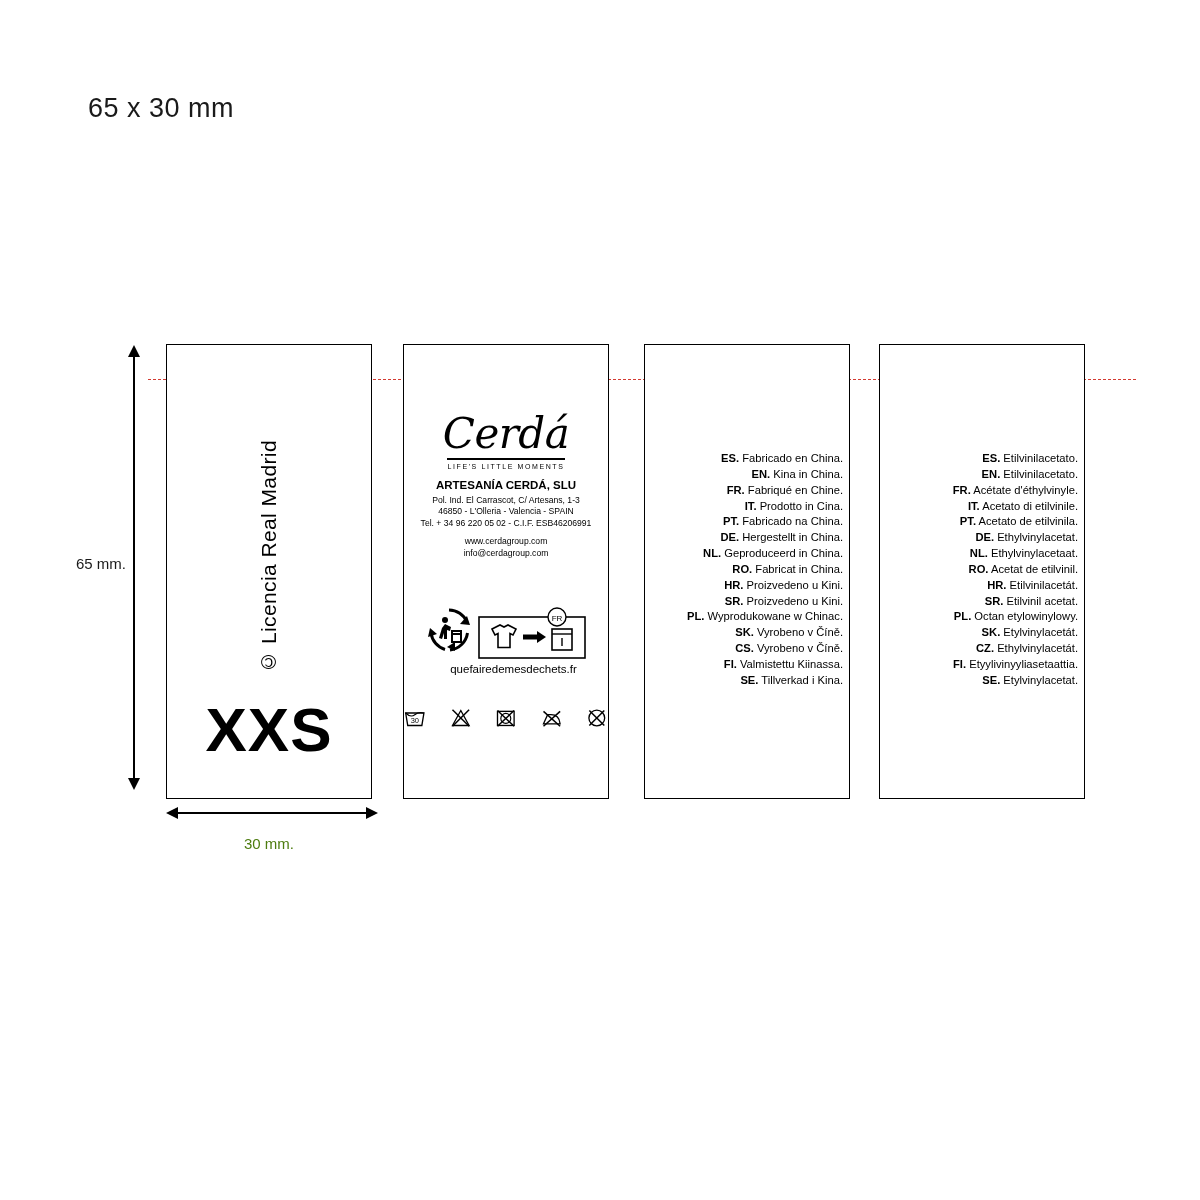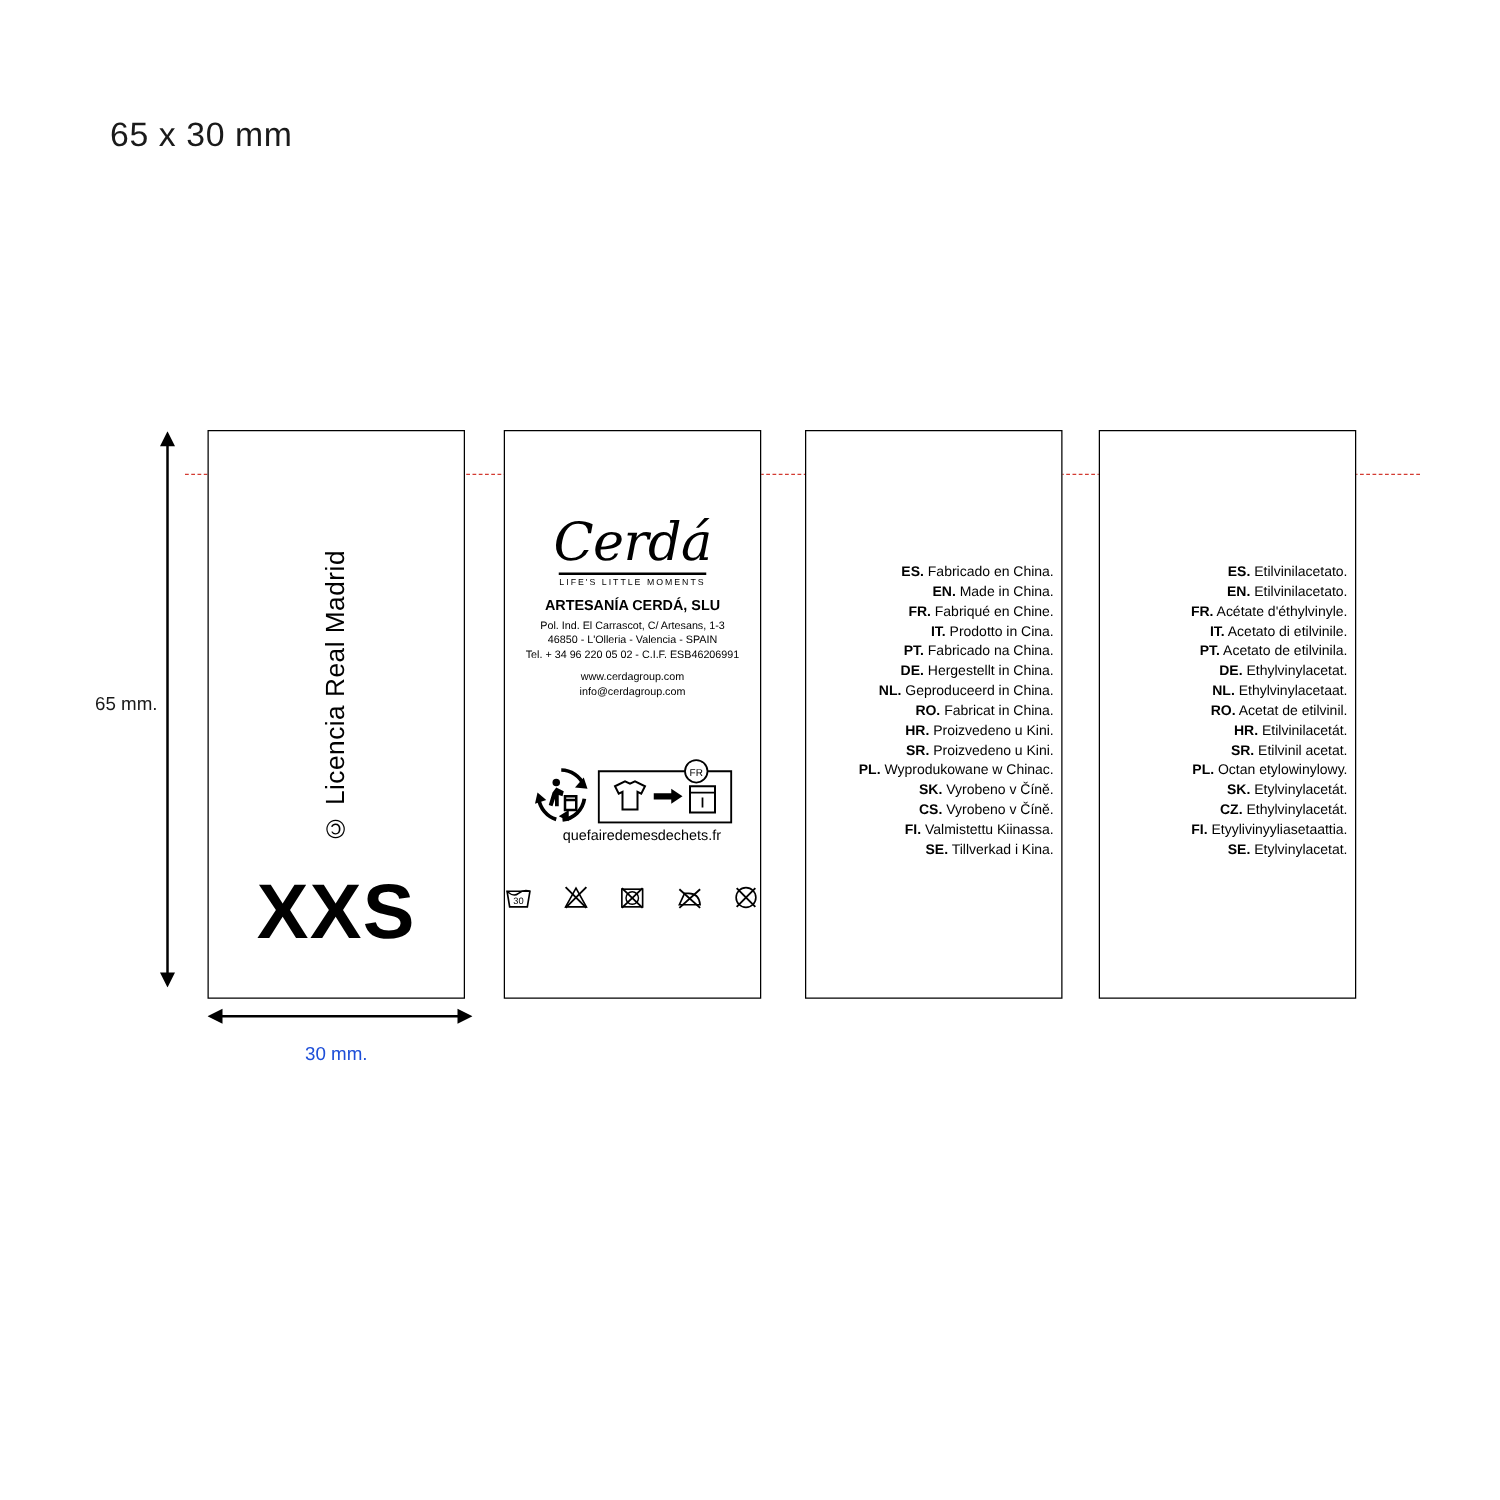--- a/index.html
+++ b/index.html
@@ -33,21 +33,21 @@
     left: 76px;
     top: 555px;
     font-size: 15px;
     color: #1a1a1a;
   }
   #width-label {
     position: absolute;
     left: 244px;
     top: 835px;
     font-size: 15px;
-    color: #1d4ed8;
+    color: #4d7c0f;
   }
 
   .vert-arrow {
     position: absolute;
     left: 126px;
     top: 345px;
     width: 16px;
     height: 445px;
   }
   .horiz-arrow {
@@ -152,21 +152,21 @@
     margin-top: 6px;
   }
 
   
   .icon-row {
     position: absolute;
     left: 0; right: 0;
     top: 262px;
     display: flex;
     justify-content: center;
-    align-items: flex-end;
+    align-items: flex-start;
     gap: 6px;
     text-decoration: underline;
   }
   .triman-url {
     position: absolute;
     left: 15px; right: 0;
     top: 318px;
     text-align: center;
     font-size: 11.5px;
   }
@@ -294,21 +294,21 @@
       <circle cx="13" cy="13" r="9.5" fill="none" stroke="#000" stroke-width="1.6"></circle>
       <line x1="4" y1="4" x2="22" y2="22" stroke="#000" stroke-width="1.8"></line>
       <line x1="22" y1="4" x2="4" y2="22" stroke="#000" stroke-width="1.8"></line>
     </svg>
   </div>
 </div>
 
 <div class="panel" id="panel-3">
   <div class="lang-list" id="origin-list">
       <div class="line"><span class="code">ES.</span><span> Fabricado en China.</span></div>
-      <div class="line"><span class="code">EN.</span><span> Made in China.</span></div>
+      <div class="line"><span class="code">EN.</span><span> Kina in China.</span></div>
       <div class="line"><span class="code">FR.</span><span> Fabriqué en Chine.</span></div>
       <div class="line"><span class="code">IT.</span><span> Prodotto in Cina.</span></div>
       <div class="line"><span class="code">PT.</span><span> Fabricado na China.</span></div>
       <div class="line"><span class="code">DE.</span><span> Hergestellt in China.</span></div>
       <div class="line"><span class="code">NL.</span><span> Geproduceerd in China.</span></div>
       <div class="line"><span class="code">RO.</span><span> Fabricat in China.</span></div>
       <div class="line"><span class="code">HR.</span><span> Proizvedeno u Kini.</span></div>
       <div class="line"><span class="code">SR.</span><span> Proizvedeno u Kini.</span></div>
       <div class="line"><span class="code">PL.</span><span> Wyprodukowane w Chinac.</span></div>
       <div class="line"><span class="code">SK.</span><span> Vyrobeno v Číně.</span></div>

